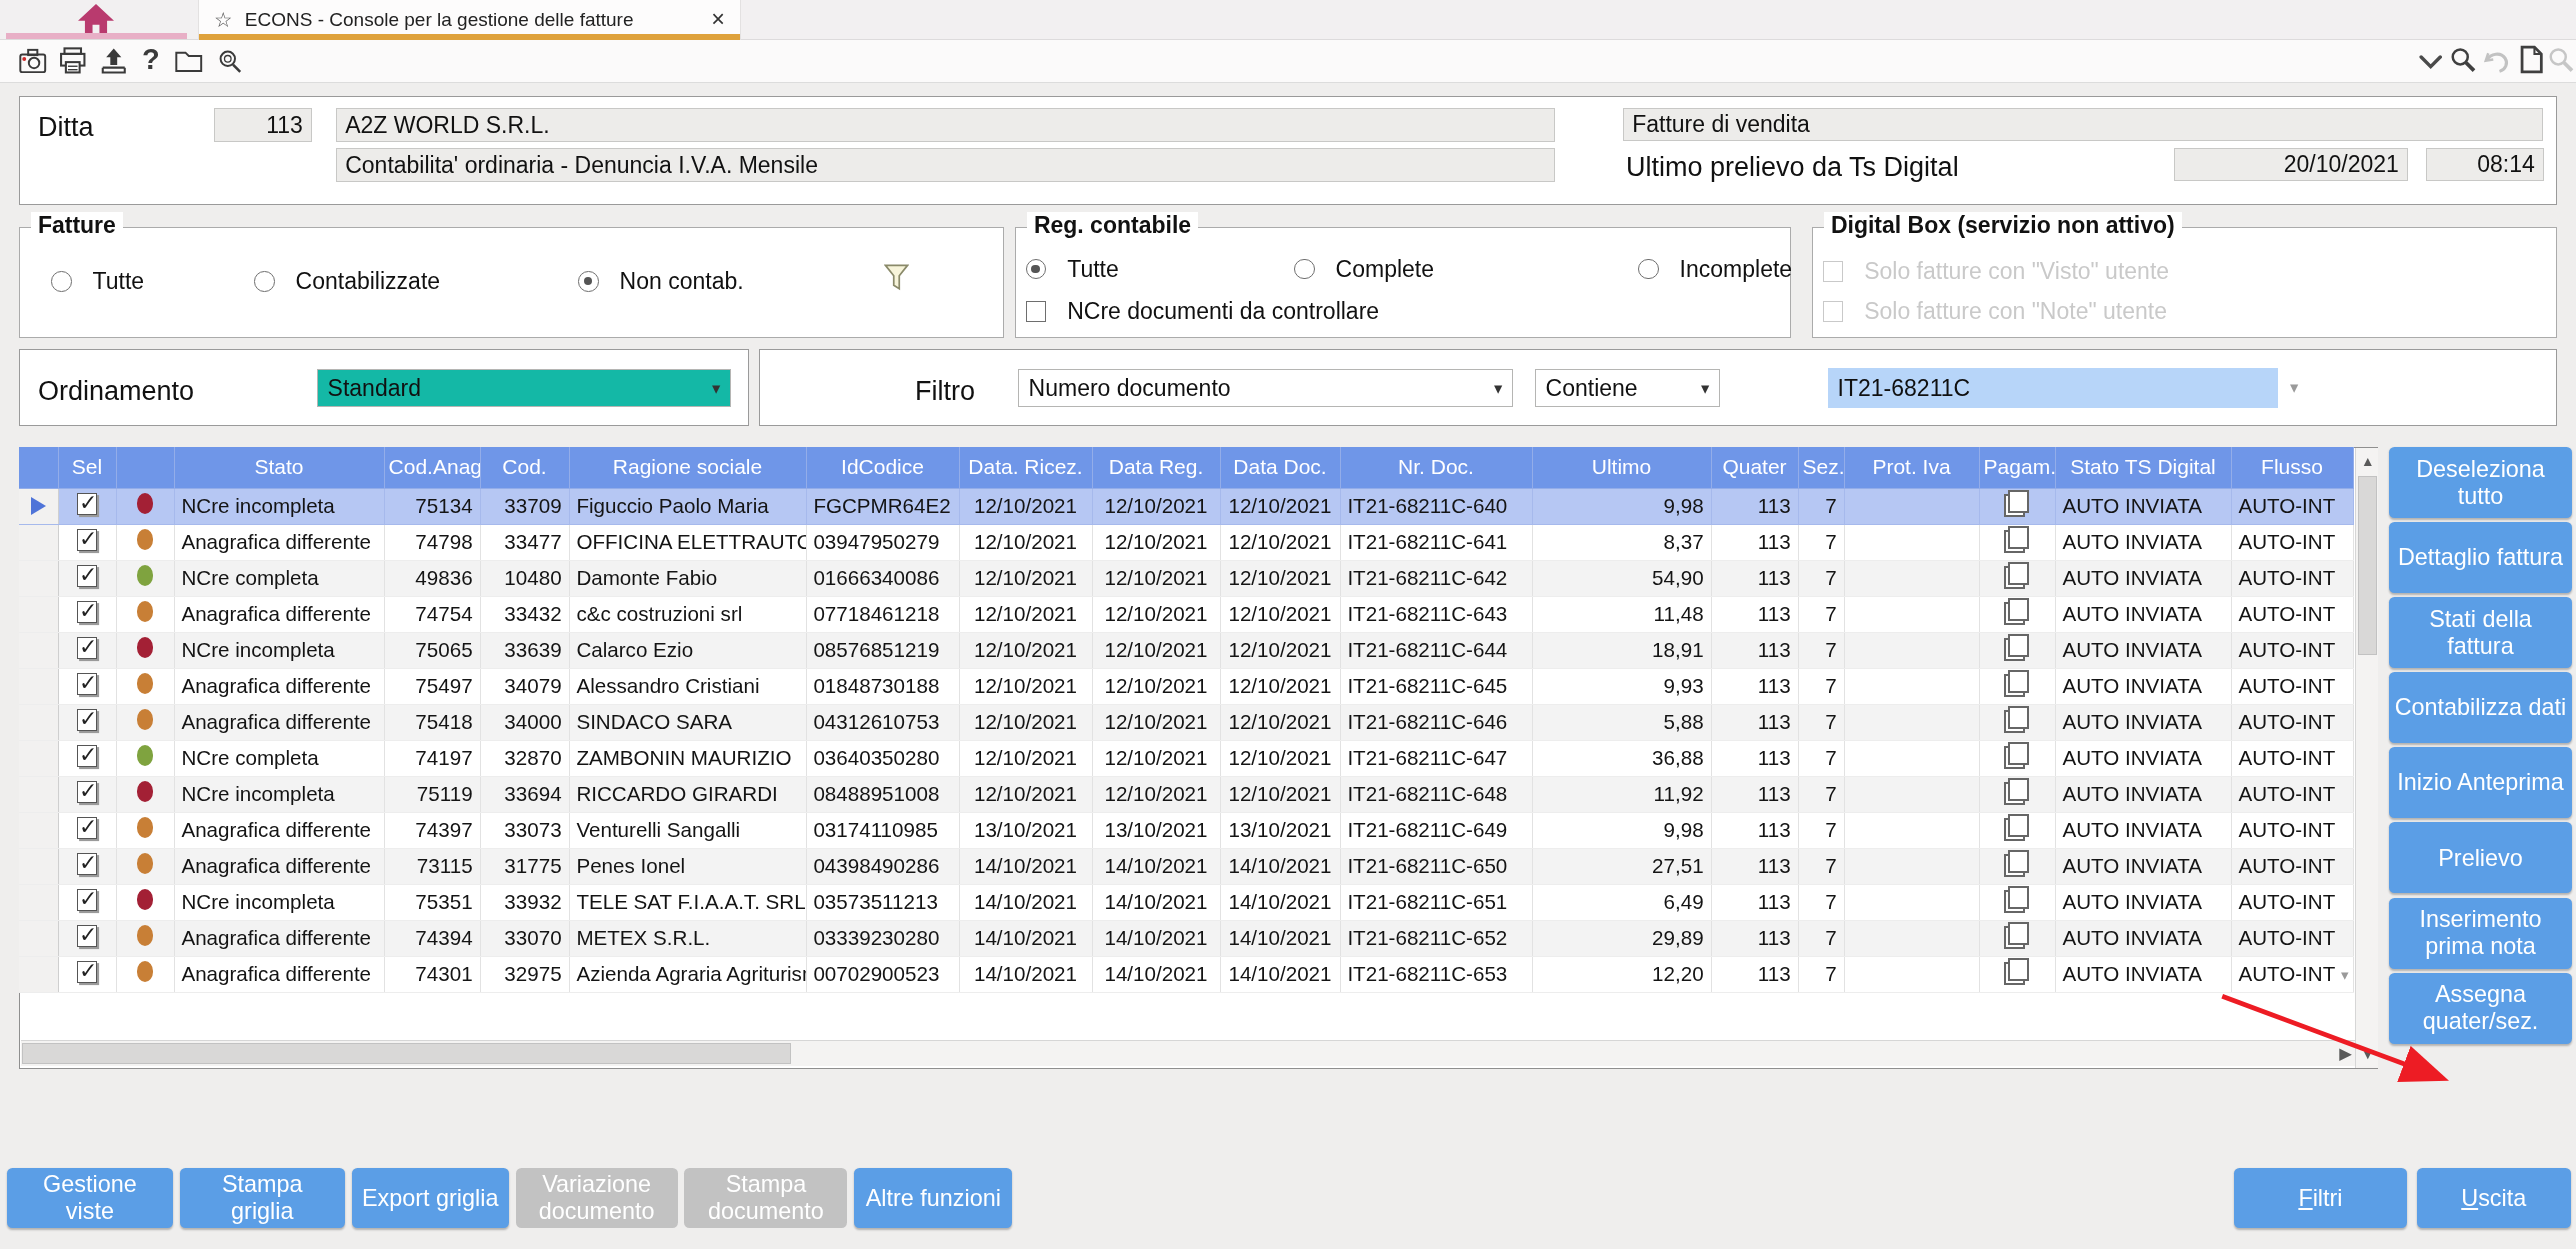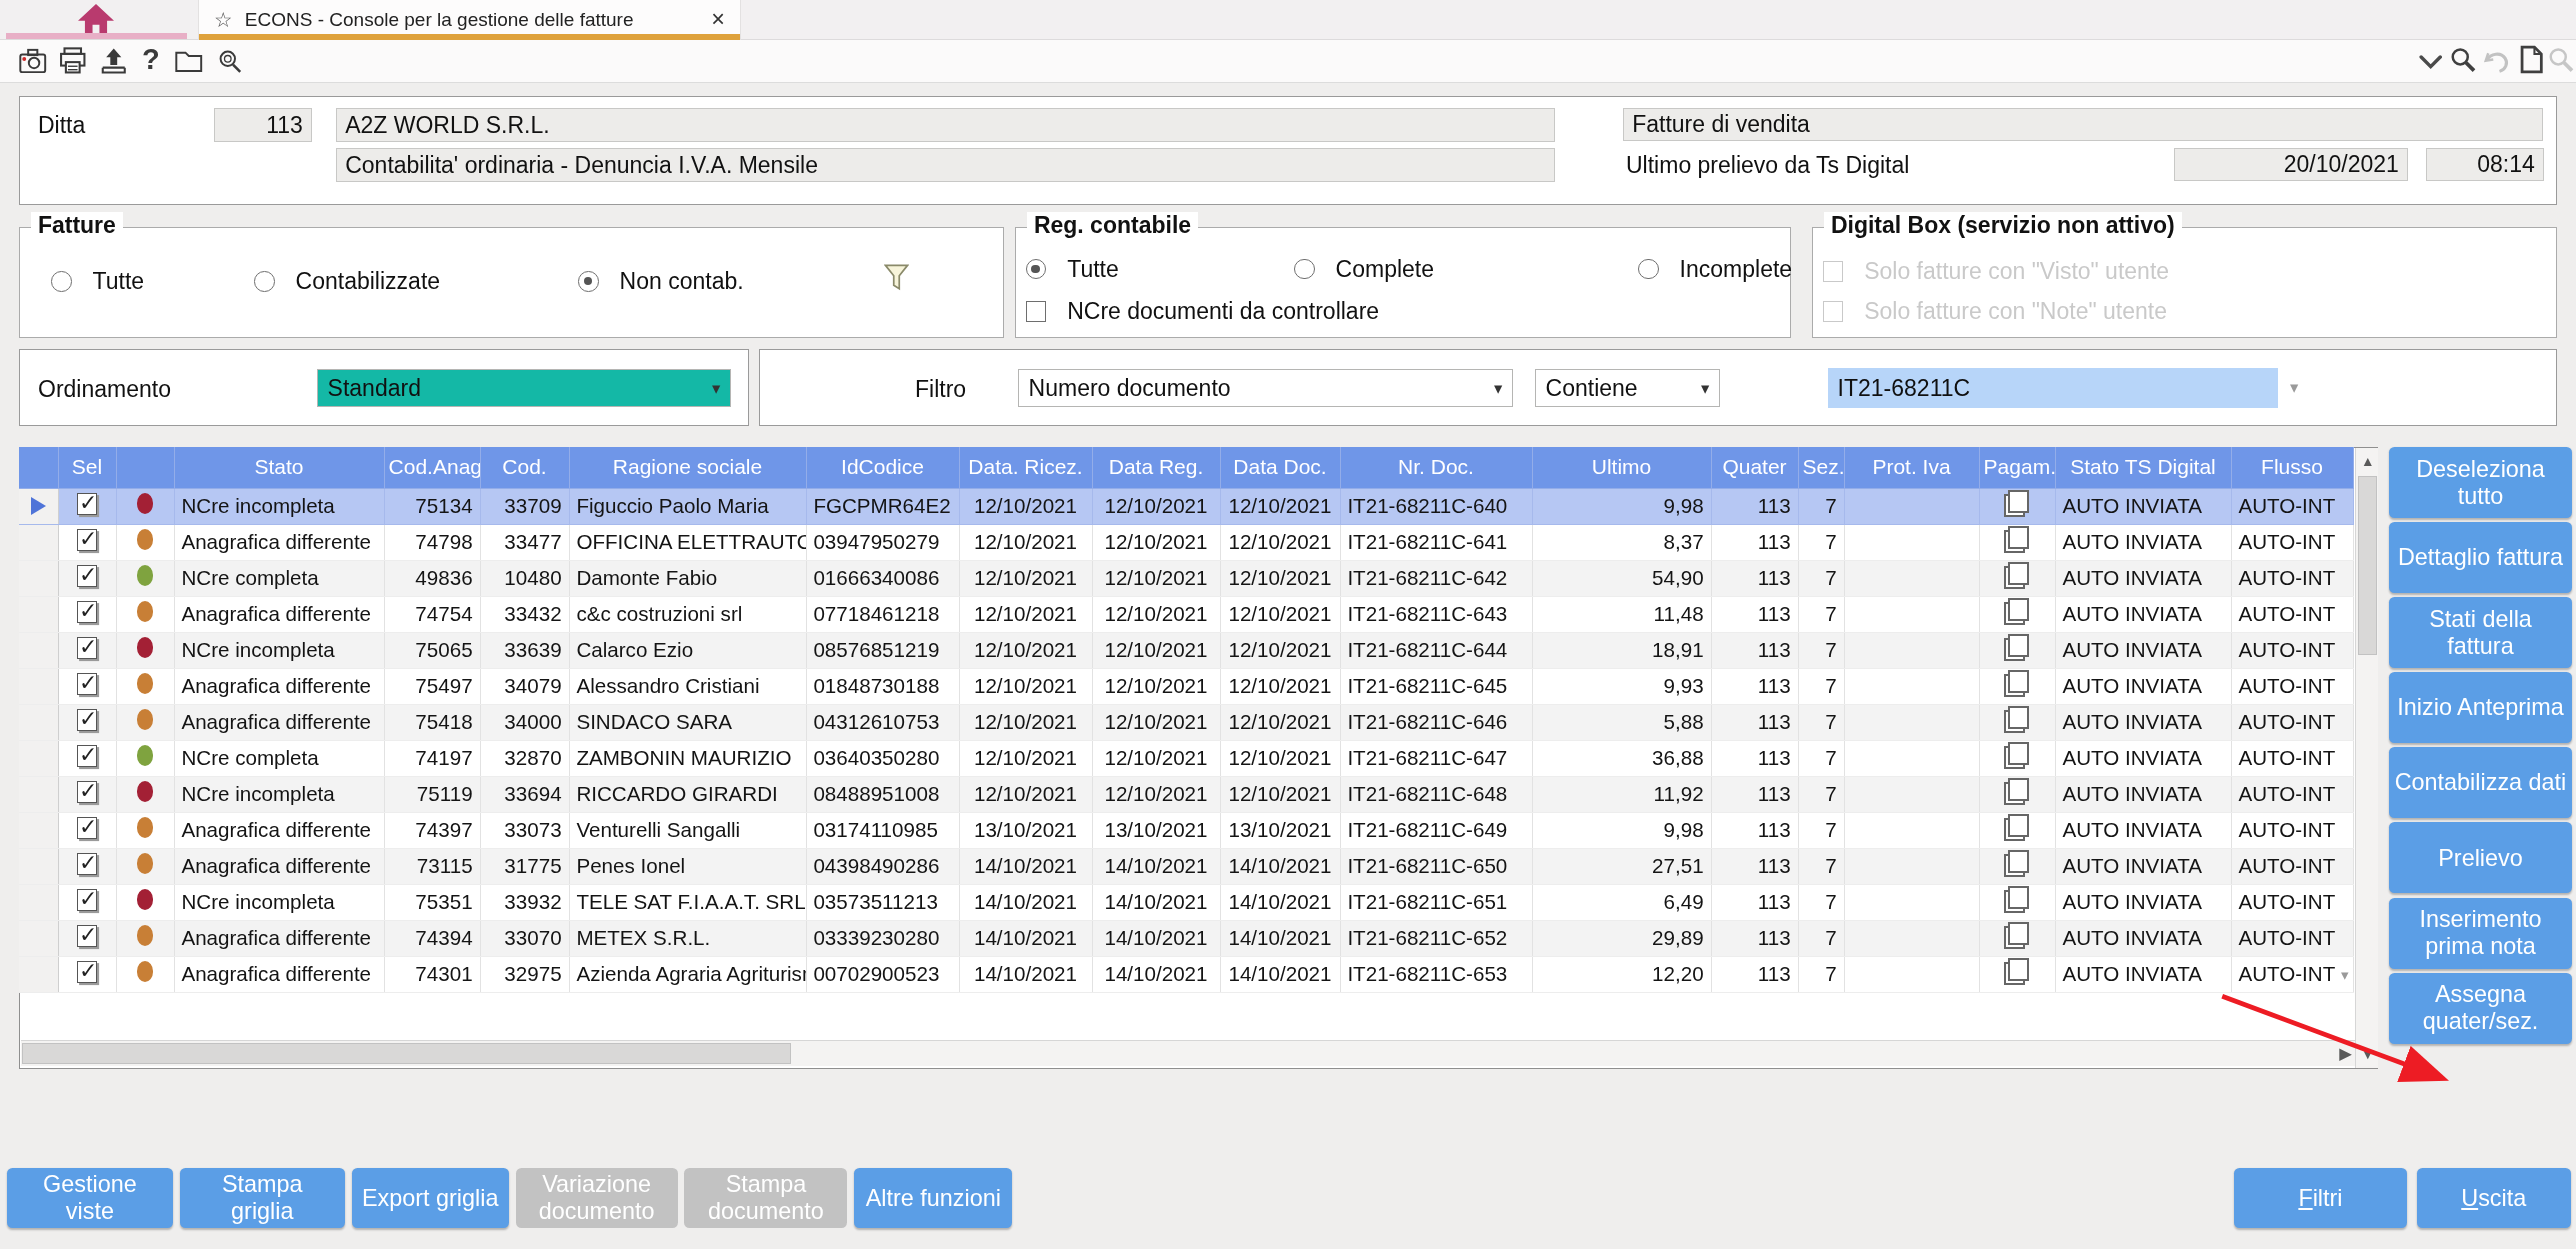--- a/index.html
+++ b/index.html
@@ -17,21 +17,21 @@
   .tab-title{font-size:19px;color:#222;white-space:nowrap;flex:1;}
   .tab-close{font-size:23.4px;color:#333;line-height:1;}
 
   
   .toolbar{left:0;top:40px;width:2576px;height:43px;background:#fbfafa;border-bottom:0.7px solid #dcdcdc;}
   .tool-ico{position:absolute;top:7.6px;width:27.5px;height:27.5px;display:flex;align-items:center;justify-content:center;}
   .qmark{font-size:29px;font-weight:bold;color:#3a3a3a;line-height:1;}
 
   
   .panel{background:#fff;border:1.4px solid #9a9a9a;}
-  .lbl{font-size:23px;color:#111;white-space:nowrap;}
+  .lbl{font-size:27px;color:#111;white-space:nowrap;}
   .field{background:#edecea;border:0.7px solid #c8c8c6;font-size:23px;color:#111;display:flex;align-items:center;padding:0 8.2px;white-space:nowrap;overflow:hidden;}
   .field.right{justify-content:flex-end;}
 
   .group{position:absolute;border:1.4px solid #ababab;background:#fff;}
   .legend{position:absolute;top:-16.5px;left:11px;background:#fff;padding:0 6.9px;font-size:23px;font-weight:bold;color:#111;white-space:nowrap;}
   .opt{position:absolute;display:flex;align-items:center;gap:21px;font-size:23px;color:#111;white-space:nowrap;}
   .opt.disabled{color:#c9c9c9;}
   .radio{width:20.6px;height:20.6px;border:1.4px solid #6e6e6e;border-radius:50%;background:#fff;position:relative;flex:none;}
   .radio.checked::after{content:'';position:absolute;left:4.8px;top:4.8px;width:8.2px;height:8.2px;border-radius:50%;background:#555;}
   .cbx{width:20.6px;height:20.6px;border:1.4px solid #6e6e6e;background:#fff;position:relative;flex:none;}
@@ -611,22 +611,22 @@
   </div>
   <div class="abs hscroll">
     <span class="hs-thumb"></span>
     <span class="hs-arr">▶</span>
   </div>
 
   <div class="abs side-stack">
       <div class="btn">Deseleziona tutto</div>
       <div class="btn">Dettaglio fattura</div>
       <div class="btn">Stati della fattura</div>
+      <div class="btn">Contabilizza dati</div>
       <div class="btn">Inizio Anteprima</div>
-      <div class="btn">Contabilizza dati</div>
       <div class="btn">Prelievo</div>
       <div class="btn">Inserimento prima nota</div>
       <div class="btn">Assegna quater/sez.</div>
     </div>
 
   <div class="abs bottom-row">
       <div class="btn" style="width: 166px;">Gestione viste</div>
       <div class="btn" style="width: 165px;">Stampa griglia</div>
       <div class="btn" style="width: 157px;">Export griglia</div>
       <div class="btn disabled" style="width: 162px;">Variazione documento</div>

